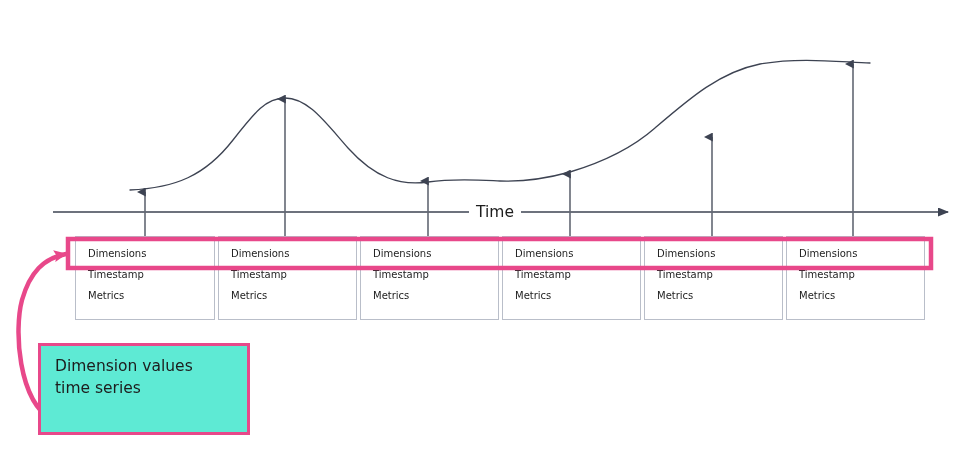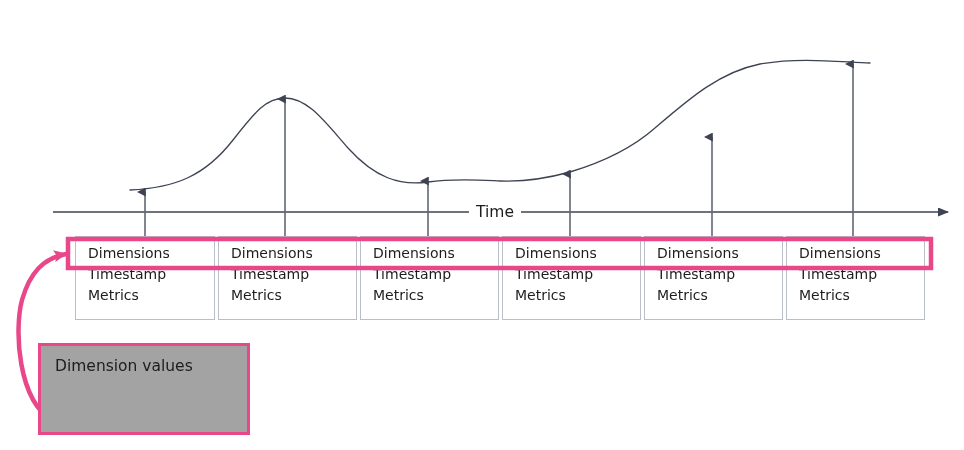--- a/index.html
+++ b/index.html
@@ -18,39 +18,39 @@
   #callout{z-index:4;}
 
   .rec-box{
     position:absolute;
     box-sizing:border-box;
     border:1px solid #b9bec9;
     background:#ffffff;
     padding:6px 0 6px 12px;
   }
   .rec-line{
-    font-size:14px;
+    font-size:10px;
     line-height:21px;
     color:#1d1d1d;
     white-space:nowrap;
   }
   #axis-label{
     position:absolute;
     font-size:15.5px;
     color:#1d1d1d;
     z-index:3;
     background:#ffffff;
     padding:0 7px;
     line-height:16px;
   }
   #callout{
     position:absolute;
     box-sizing:border-box;
     border:3px solid #e8488a;
-    background:#a3a3a3;
+    background:#5eead4;
     padding:9px 12px 1px 14px;
   }
   #callout .c-line{
     font-size:15.5px;
     line-height:22px;
     color:#1d1d1d;
     white-space:nowrap;
   }
 </style>
 </head>
@@ -140,15 +140,16 @@
 
     <rect x="68" y="239" width="863" height="29" fill="none" stroke="#e8488a" stroke-width="4.5"></rect>
 
     <path d="M52,420
              C 18,400 14,330 22,300
              C 30,272 44,258 66,254" fill="none" stroke="#e8488a" stroke-width="4.5" stroke-linecap="round" marker-end="url(#ah-pink)"></path>
   </svg>
 
   <div id="callout" style="left:38px;top:343px;width:212px;height:92px;">
     <div class="c-line">Dimension values</div>
+    <div class="c-line">time series</div>
   </div>
 
 </div>
 
 </body></html>

